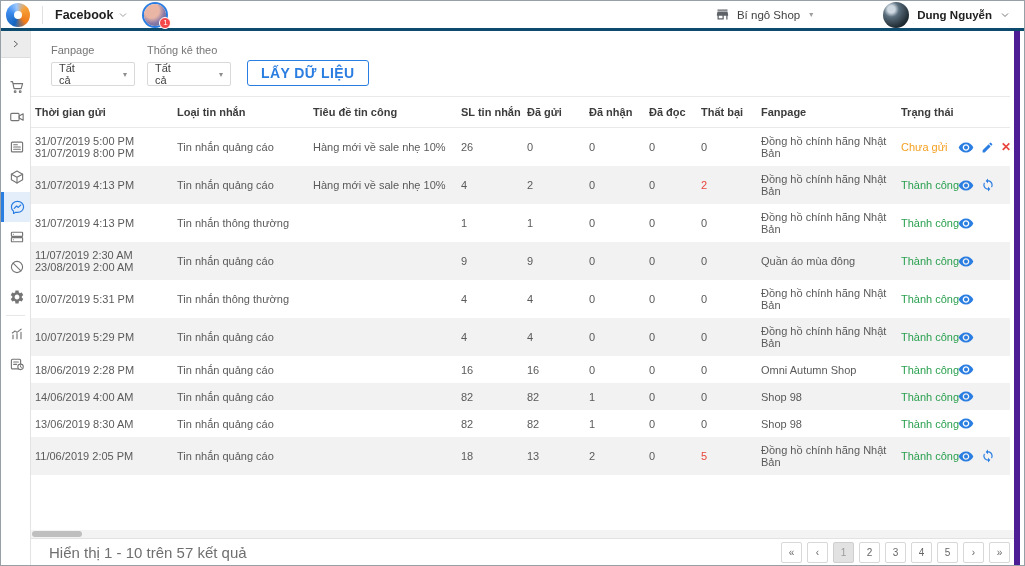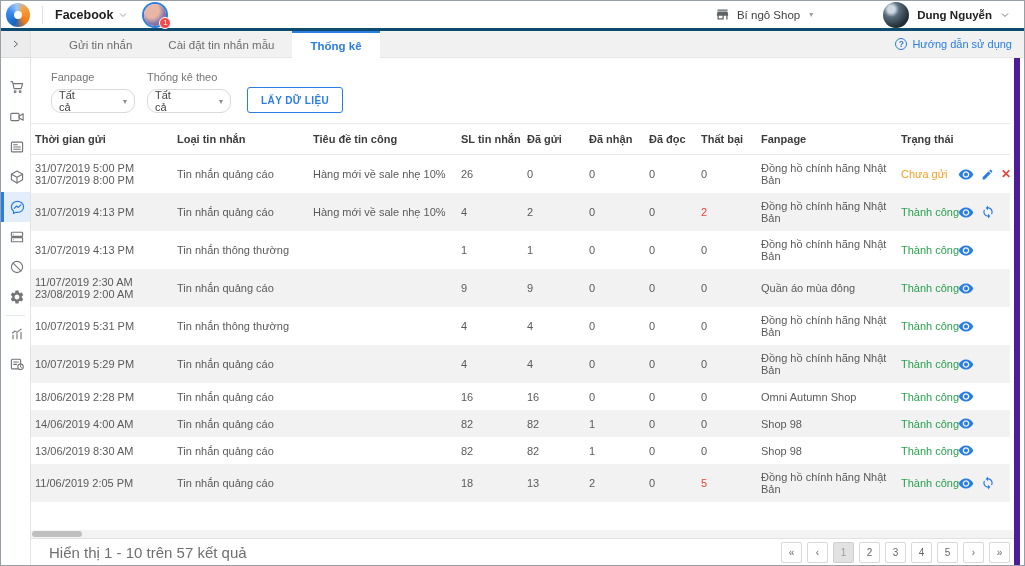--- a/index.html
+++ b/index.html
@@ -41,24 +41,24 @@
   .tab{padding:0 18px;display:flex;align-items:center;font-size:11.5px;color:#6d6d6d;border-top:2px solid transparent;cursor:pointer;white-space:nowrap;}
   .tab.active{background:#fff;color:#2a7de1;font-weight:bold;border-top:2px solid #2a7de1;margin-bottom:-1px;z-index:2;}
   .help{margin-left:auto;display:flex;align-items:center;gap:5px;padding-right:12px;color:#2a7de1;font-size:11px;cursor:pointer;}
   .qmark{width:12px;height:12px;border:1px solid #2a7de1;border-radius:50%;font-size:8.5px;display:flex;align-items:center;justify-content:center;font-weight:bold;}
 
   .content{flex:1;display:flex;flex-direction:column;min-height:0;margin-right:4px;border-right:6px solid #4c1d95;}
 
   
   .filters{display:flex;align-items:flex-end;gap:12px;padding:13px 0 10px 20px;}
   .fgroup label{display:block;font-size:11px;color:#757575;margin-bottom:6px;}
-  .select{width:84px;height:24px;border:1px solid #d9d9d9;border-radius:10px;background:#fff;display:flex;align-items:center;justify-content:space-between;padding:0 7px;font-size:11px;color:#424242;cursor:pointer;gap:34px;}
+  .select{width:84px;height:24px;border:1px solid #d9d9d9;border-radius:2px;background:#fff;display:flex;align-items:center;justify-content:space-between;padding:0 7px;font-size:11px;color:#424242;cursor:pointer;gap:34px;}
   .select .caret{color:#8d8d8d;font-size:8px;}
   .dateinput{width:84px;height:24px;border:1px solid #e6e6e6;border-radius:2px;background:#f4f4f4;display:flex;align-items:center;justify-content:flex-end;padding:0 6px;cursor:pointer;}
-  .btn-fetch{height:26px;margin-left:4px;padding:0 13px;background:#fff;border:1px solid #2a7de1;border-radius:3px;color:#2a7de1;font-size:10px;font-weight:bold;letter-spacing:.4px;cursor:pointer;font-family:inherit;}
+  .btn-fetch{height:26px;margin-left:4px;padding:0 13px;background:#fff;border:1px solid #2a7de1;border-radius:3px;color:#2a7de1;font-size:14px;font-weight:bold;letter-spacing:.4px;cursor:pointer;font-family:inherit;}
 
   
   table{width:979px;border-collapse:collapse;table-layout:fixed;}
   th{font-size:11px;color:#3c3c3c;font-weight:bold;text-align:left;padding:9px 6px 9px 4px;border-top:1px solid #e9e9e9;border-bottom:1px solid #e9e9e9;white-space:nowrap;overflow:hidden;}
   td{font-size:11px;color:#5a5a5a;padding:7px 6px 7px 4px;vertical-align:middle;word-wrap:break-word;}
   tr.even td{background:#f2f2f2;}
   td.red{color:#e8453c;}
   .st{font-size:11px;white-space:nowrap;}
   .st.success{color:#2aa04f;}
   .st.pending{color:#f5a020;}
@@ -204,31 +204,20 @@
                 </g>
                 <circle cx="17.3" cy="16.3" r="4.1" fill="#fff" stroke="#757575" stroke-width="1.6"></circle>
                 <path d="M17.3 14.5v2l1.4.9" fill="none" stroke="#757575" stroke-width="1.5" stroke-linecap="round"></path>
               </svg></span>
           </div>
         </div>
     </div>
 
     <div class="main">
 
-      <div class="tabrow">
-        <div id="tabs" style="display:flex;align-items:stretch;">
-            <div class="tab">Gửi tin nhắn</div>
-            <div class="tab">Cài đặt tin nhắn mẫu</div>
-            <div class="tab active">Thống kê</div>
-          </div>
-        <div class="help">
-          <span class="qmark">?</span>
-          <span>Hướng dẫn sử dụng</span>
-        </div>
-      </div>
 
       <div class="content">
 
         <div class="filters">
           <div class="fgroup">
             <label>Fanpage</label>
             <div class="select">
               <span>Tất cả</span>
               <span class="caret">▾</span>
             </div>

